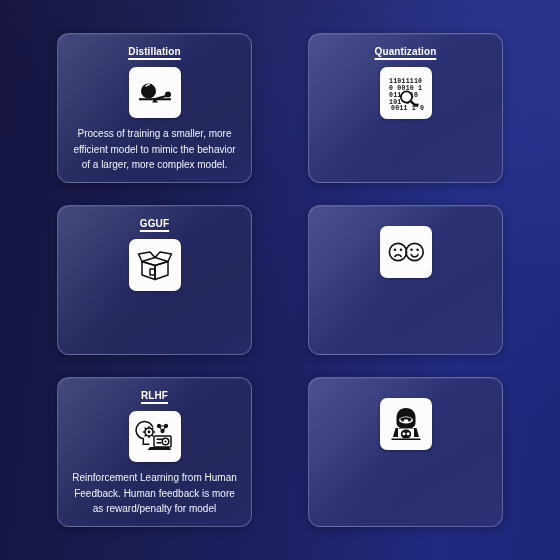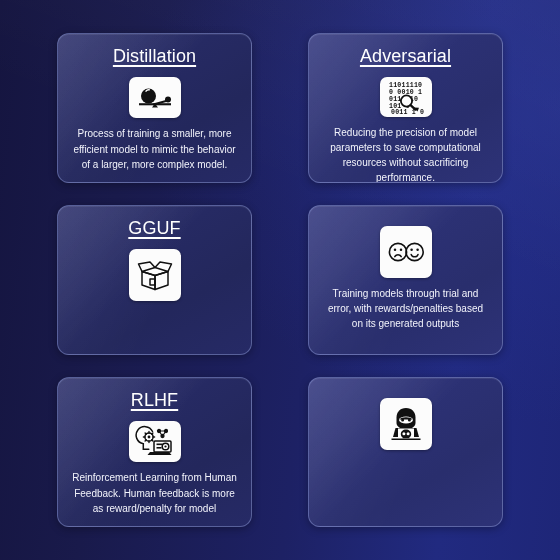--- a/index.html
+++ b/index.html
@@ -74,22 +74,22 @@
     height: 190%;
     transform: rotate(24deg);
     background: linear-gradient(90deg, rgba(255,255,255,0.055), rgba(255,255,255,0.0));
     pointer-events: none;
   }
 
   .card-title {
     position: relative;
     z-index: 3;
     color: #ffffff;
-    font-size: 18px;
-    font-weight: normal;
+    font-size: 10px;
+    font-weight: bold;
     letter-spacing: 0.1px;
     text-align: center;
     text-decoration: underline;
     text-underline-offset: 3px;
     text-decoration-thickness: 1.5px;
     line-height: 1.2;
     margin: 1px 0 0;
   }
 
   .icon-tile {
@@ -133,36 +133,35 @@
           <rect x="4" y="25.2" width="32" height="2.1" fill="#111"></rect>
           <path d="M18 25.4 L33.5 21.2 L34 23.2 L18.5 27.4 Z" fill="#111"></path>
           <circle cx="33" cy="21.6" r="3" fill="#111"></circle>
           <path d="M17 29.6 L20 25.6 L23 29.6 Z" fill="#111"></path>
         </svg>
       </div>
       <div class="card-desc">Process of training a smaller, more efficient model to mimic the behavior of a larger, more complex model.</div>
     </div>
 
     <div class="card bright">
-      <div class="card-title">Adversarial</div>
+      <div class="card-title">Quantization</div>
       <div class="icon-tile">
         <svg width="40" height="40" viewBox="0 0 40 40">
           <g fill="#111" font-family="'Liberation Mono', monospace" font-size="6.6" font-weight="bold" letter-spacing="0.2">
             <text x="3" y="10">11011110 11</text>
             <text x="3" y="17">0 0010 1 0</text>
             <text x="3" y="24">011    110</text>
             <text x="3" y="31">101     0</text>
             <text x="5" y="37">0011 1  0</text>
           </g>
           <circle cx="20.5" cy="24" r="5.6" fill="#fff" stroke="#111" stroke-width="1.8"></circle>
           <path d="M24.6 28.2 L29.4 32.6" stroke="#111" stroke-width="2.4" stroke-linecap="round"></path>
           <path d="M27.5 30.4 L31.5 34.4 L33 30.8 Z" fill="#111"></path>
         </svg>
       </div>
-      <div class="card-desc">Reducing the precision of model parameters to save computational resources without sacrificing performance.</div>
     </div>
 
     <div class="card">
       <div class="card-title">GGUF</div>
       <div class="icon-tile">
         <svg width="40" height="40" viewBox="0 0 40 40">
           <g fill="none" stroke="#111" stroke-width="1.5" stroke-linejoin="round">
             <path d="M7 16.5 L20 20.5 L33 16.5 L20 12.5 Z"></path>
             <path d="M7 16.5 L7 30 L20 34.5 L20 20.5 Z"></path>
             <path d="M33 16.5 L33 30 L20 34.5 L20 20.5 Z"></path>
@@ -182,21 +181,20 @@
             <circle cx="28.6" cy="20" r="8.6"></circle>
           </g>
           <circle cx="9" cy="17.8" r="1.25" fill="#111"></circle>
           <circle cx="15" cy="17.8" r="1.25" fill="#111"></circle>
           <path d="M8.8 24.6 a3.6 3.6 0 0 1 6.4 0" fill="none" stroke="#111" stroke-width="1.5" stroke-linecap="round"></path>
           <circle cx="25.6" cy="17.8" r="1.25" fill="#111"></circle>
           <circle cx="31.6" cy="17.8" r="1.25" fill="#111"></circle>
           <path d="M25.2 22.4 a3.6 3.6 0 0 0 6.8 0" fill="none" stroke="#111" stroke-width="1.5" stroke-linecap="round"></path>
         </svg>
       </div>
-      <div class="card-desc">Training models through trial and error, with rewards/penalties based on its generated outputs</div>
     </div>
 
     <div class="card">
       <div class="card-title">RLHF</div>
       <div class="icon-tile">
         <svg width="40" height="40" viewBox="0 0 40 40">
           <path d="M17.5 9.5 a8.6 8.6 0 1 0 -9.2 12.2 l0 5.5 l5.5 0" fill="none" stroke="#111" stroke-width="1.5" stroke-linecap="round"></path>
           <circle cx="14" cy="15" r="4.1" fill="none" stroke="#111" stroke-width="1.5"></circle>
           <circle cx="14" cy="15" r="1.4" fill="#111"></circle>
           <g stroke="#111" stroke-width="1.4" stroke-linecap="round">

